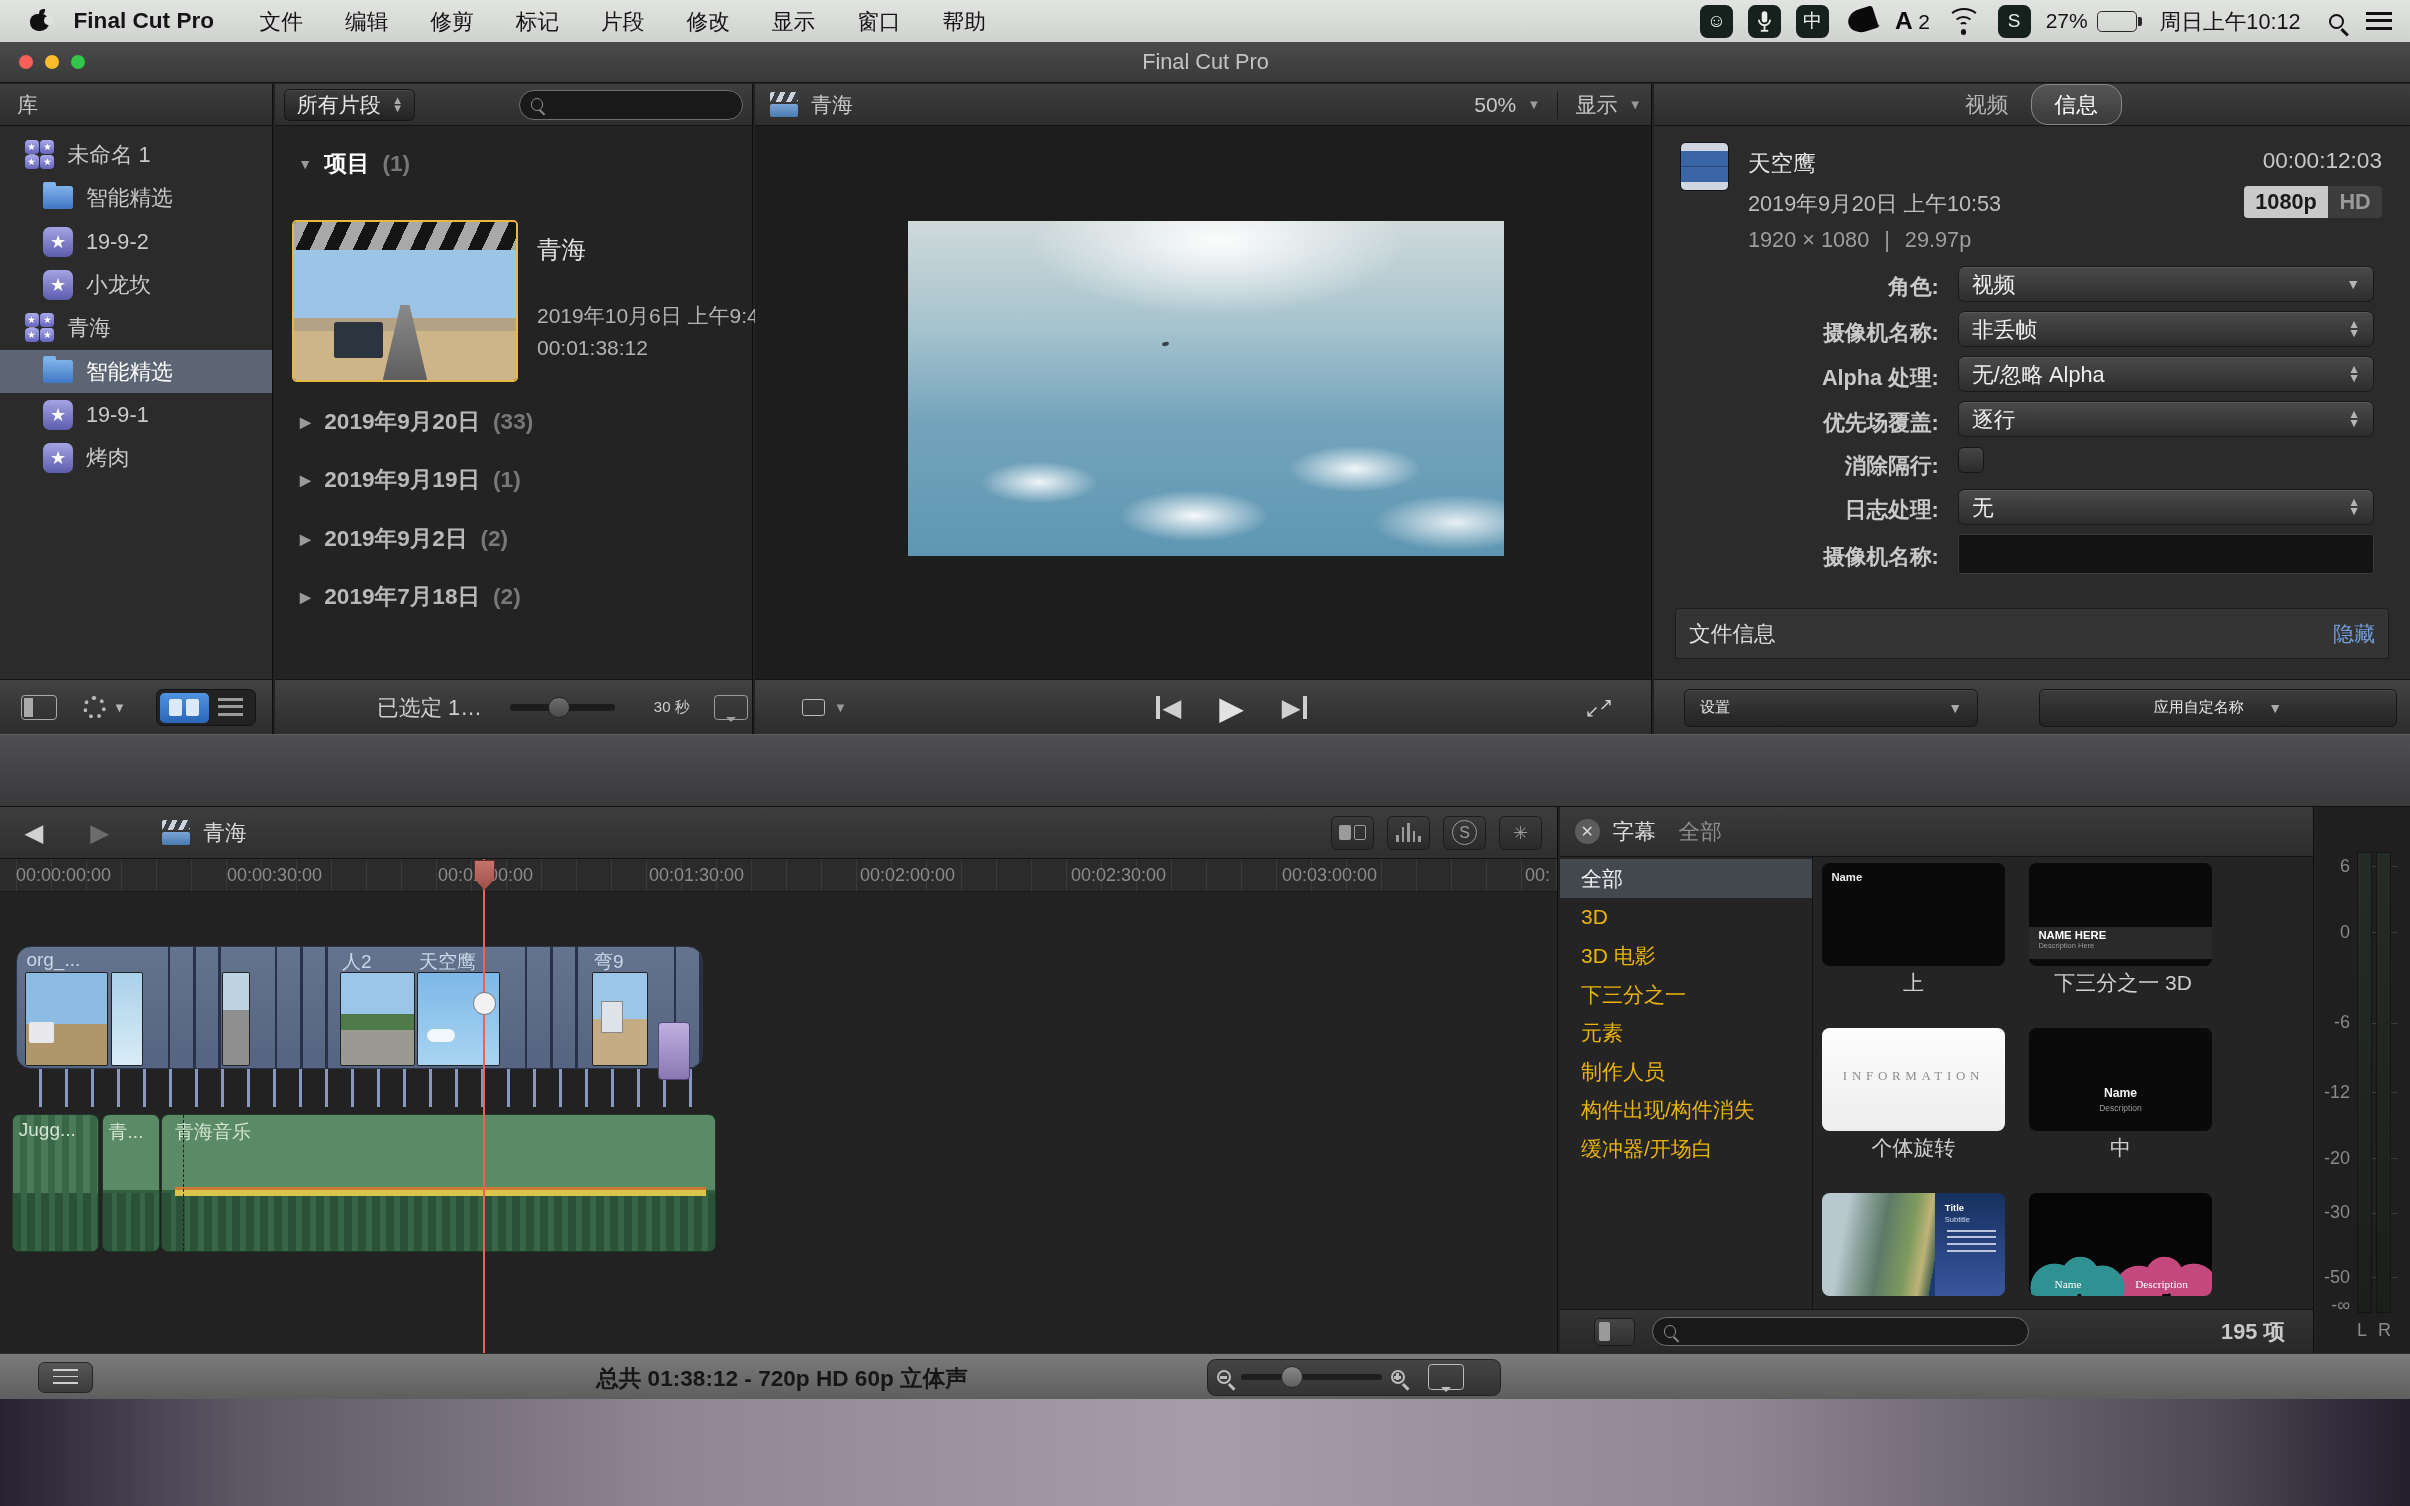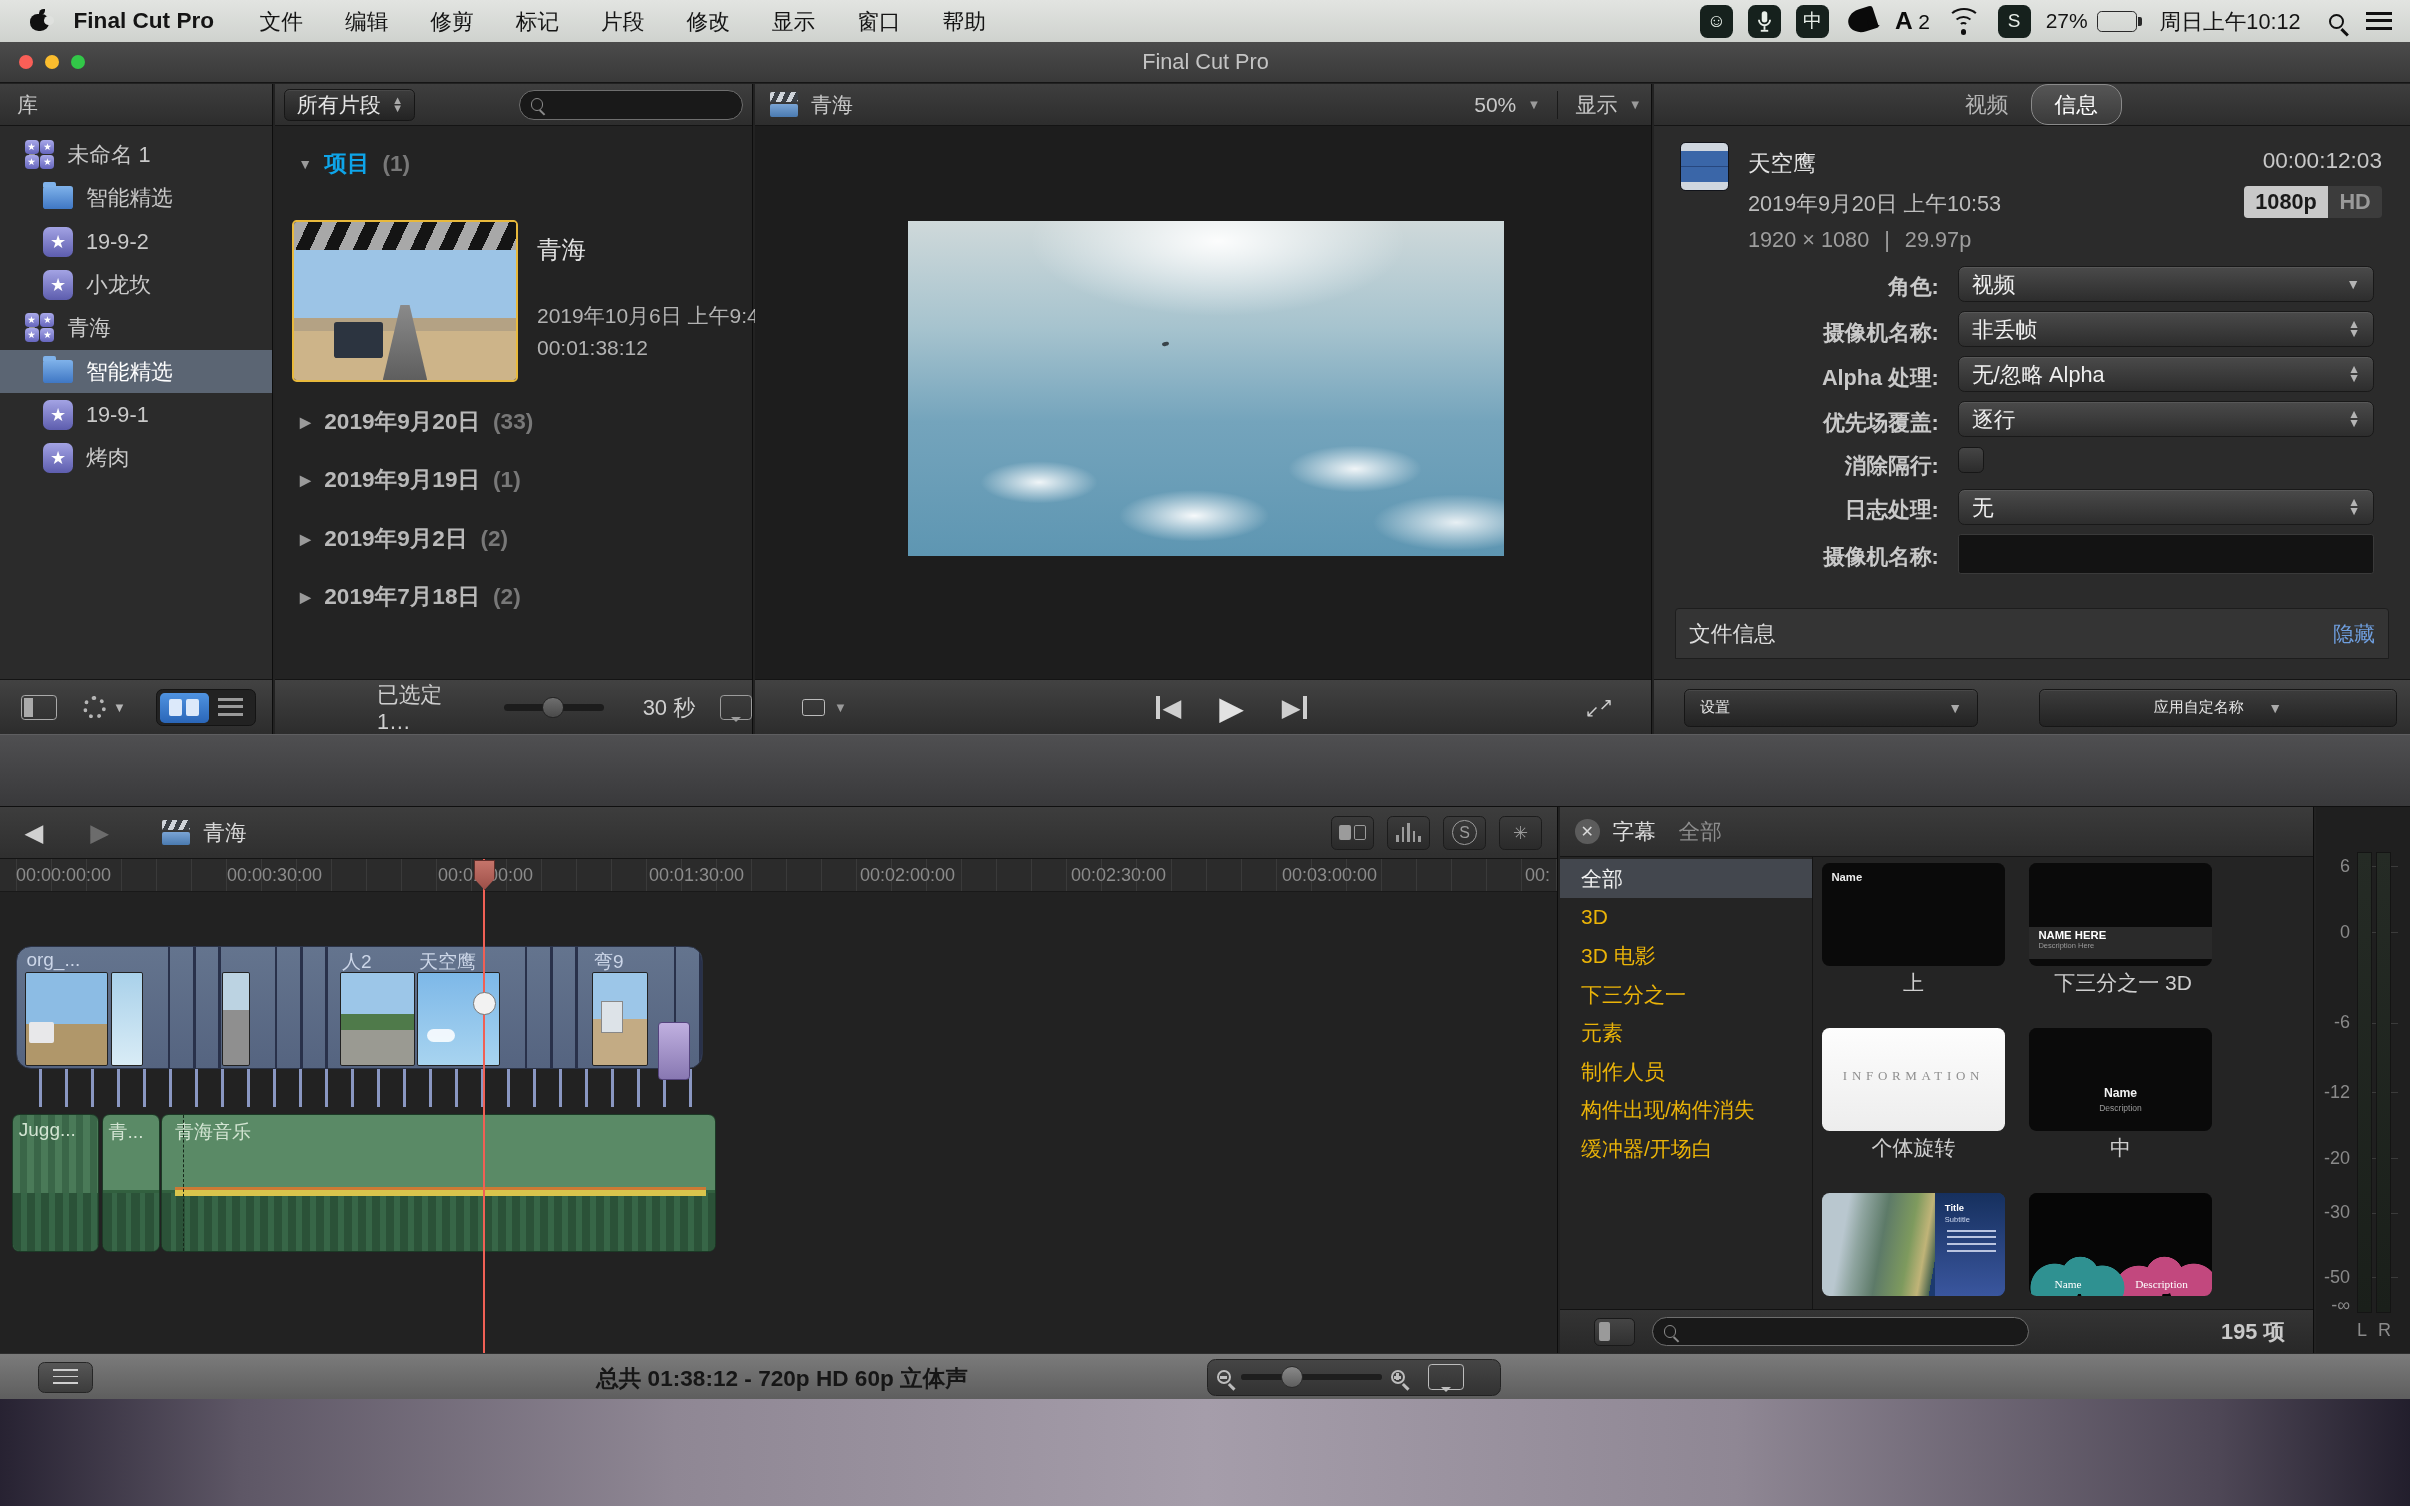--- a/index.html
+++ b/index.html
@@ -329,21 +329,21 @@
             <span>▲</span>
             <span>▼</span>
           </span>
       </div>
       <div class="sfield" style="margin-left:auto;margin-right:9.4px;width:224px;height:30px">
           <span class="mag2"></span>
         </div>
     </div>
     <div class="grp" style="left:11.3px;top:64px">
       <span class="tri">▼</span>
-      <span style="color:#0ea5e9">项目</span>
+      <span style="color:#ffffff">项目</span>
       <span class="cnt">(1)</span>
     </div>
 
     <div style="position:absolute;left:17px;top:136px;width:226px;height:162px;border:2.8px solid #e8b93c;border-radius:4.7px;overflow:hidden;background:#000">
       <div style="height:28px;background:repeating-linear-gradient(115deg,#a8a8a8 0 13px,#141414 13px 26px)"></div>
       <div style="position:absolute;left:0;top:28px;right:0;bottom:0;background:linear-gradient(180deg,#9cc4e6 0 52%,#b4a284 52% 62%,#cdb489 62% 100%)">
         <i style="position:absolute;left:40%;top:42%;width:20%;height:58%;background:linear-gradient(#8a8a8a,#5e5e5e);clip-path:polygon(40% 0,60% 0,100% 100%,0 100%)"></i>
         <i style="position:absolute;left:18%;top:55%;width:22%;height:28%;background:#2c3440;border-radius:2.8px"></i>
       </div>
     </div>
@@ -369,21 +369,21 @@
     <div class="grp" style="left:11.3px;top:497px">
         <span class="tri">▶</span>
         <span>2019年7月18日</span>
         <span class="cnt">(2)</span>
       </div>
     <div class="pane-foot">
       <span style="margin-left:102px;color:#cfcfcf;font-size:21.7px">已选定 1…</span>
       <div style="margin-left:28px;width:105px;height:6.6px;background:#1c1c1c;border-radius:3.8px;position:relative">
         <i style="position:absolute;left:38px;top:-7.5px;width:21.7px;height:21.7px;background:linear-gradient(#6e6e6e,#4a4a4a);border:0.9px solid #222;border-radius:50%"></i>
       </div>
-      <span style="margin-left:39px;color:#cfcfcf;font-size:22px;white-space:nowrap">30 秒</span>
+      <span style="margin-left:39px;color:#cfcfcf;font-size:15px;white-space:nowrap">30 秒</span>
       <div style="margin-left:24.5px;width:34px;height:24.5px;border:1.9px solid #9c9c9c;border-radius:3.8px;position:relative">
           <i style="position:absolute;left:10.4px;top:21px;border:5.6px solid transparent;border-top-color:#9c9c9c"></i>
         </div>
     </div>
   </div>
 
   <div id="viewer">
     <div class="pane-head">
       <span class="clap" style="margin-left:15px">
           <span class="t"></span>

